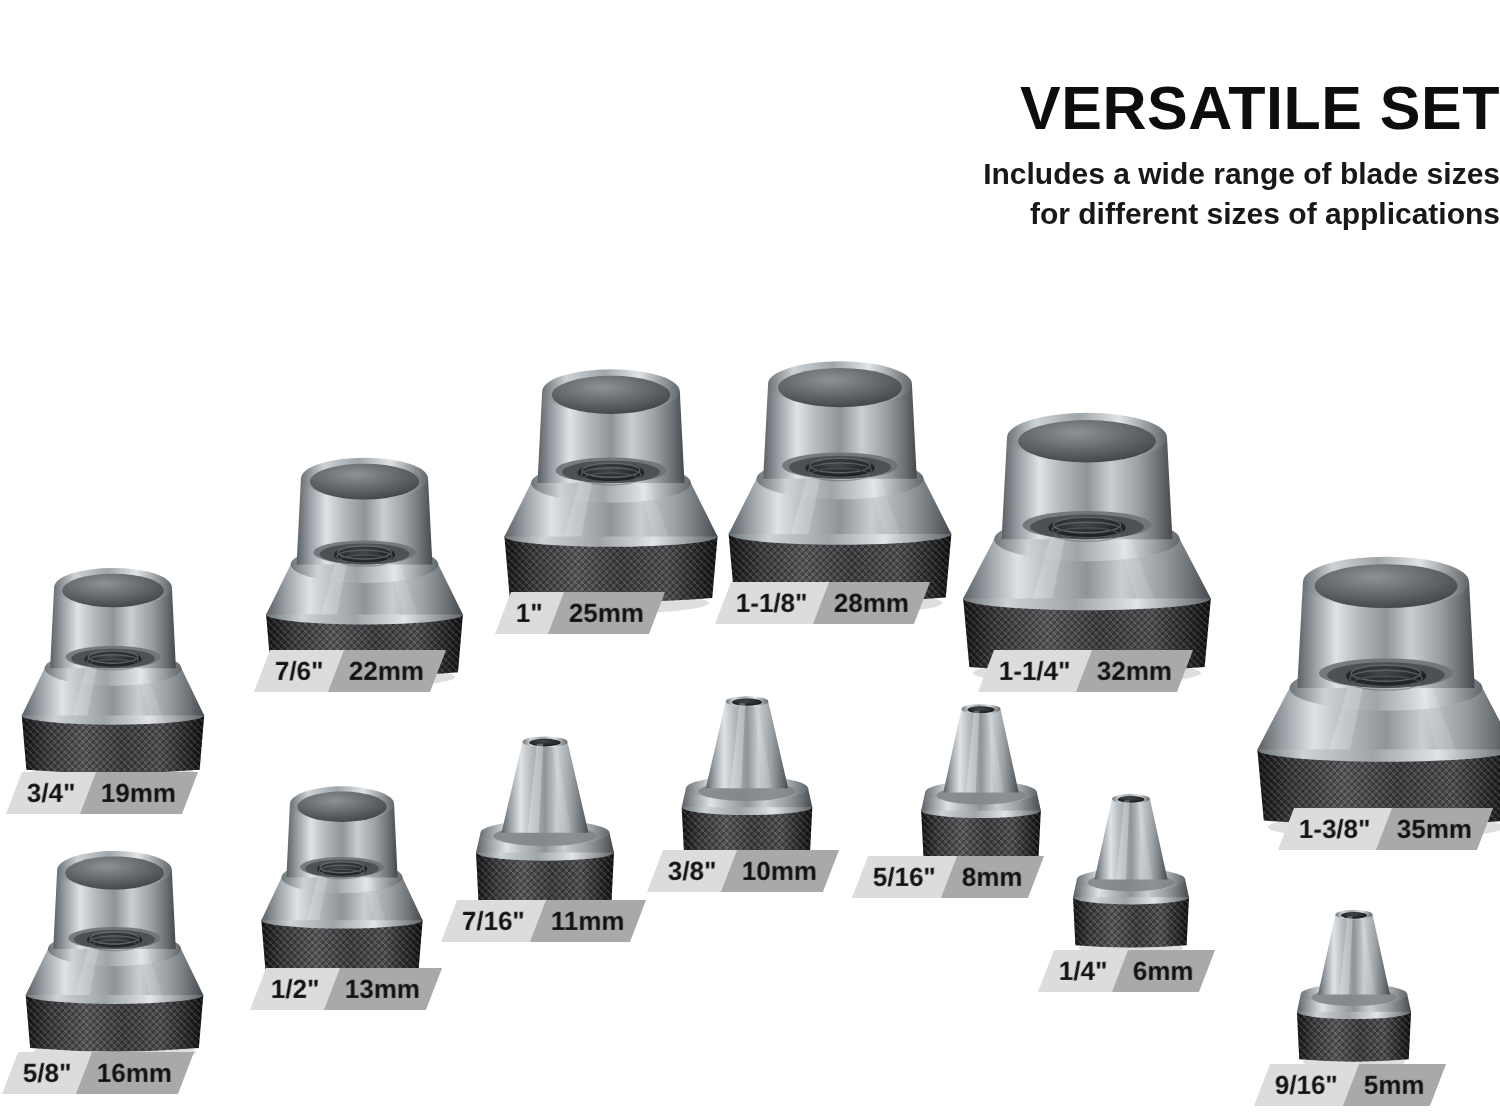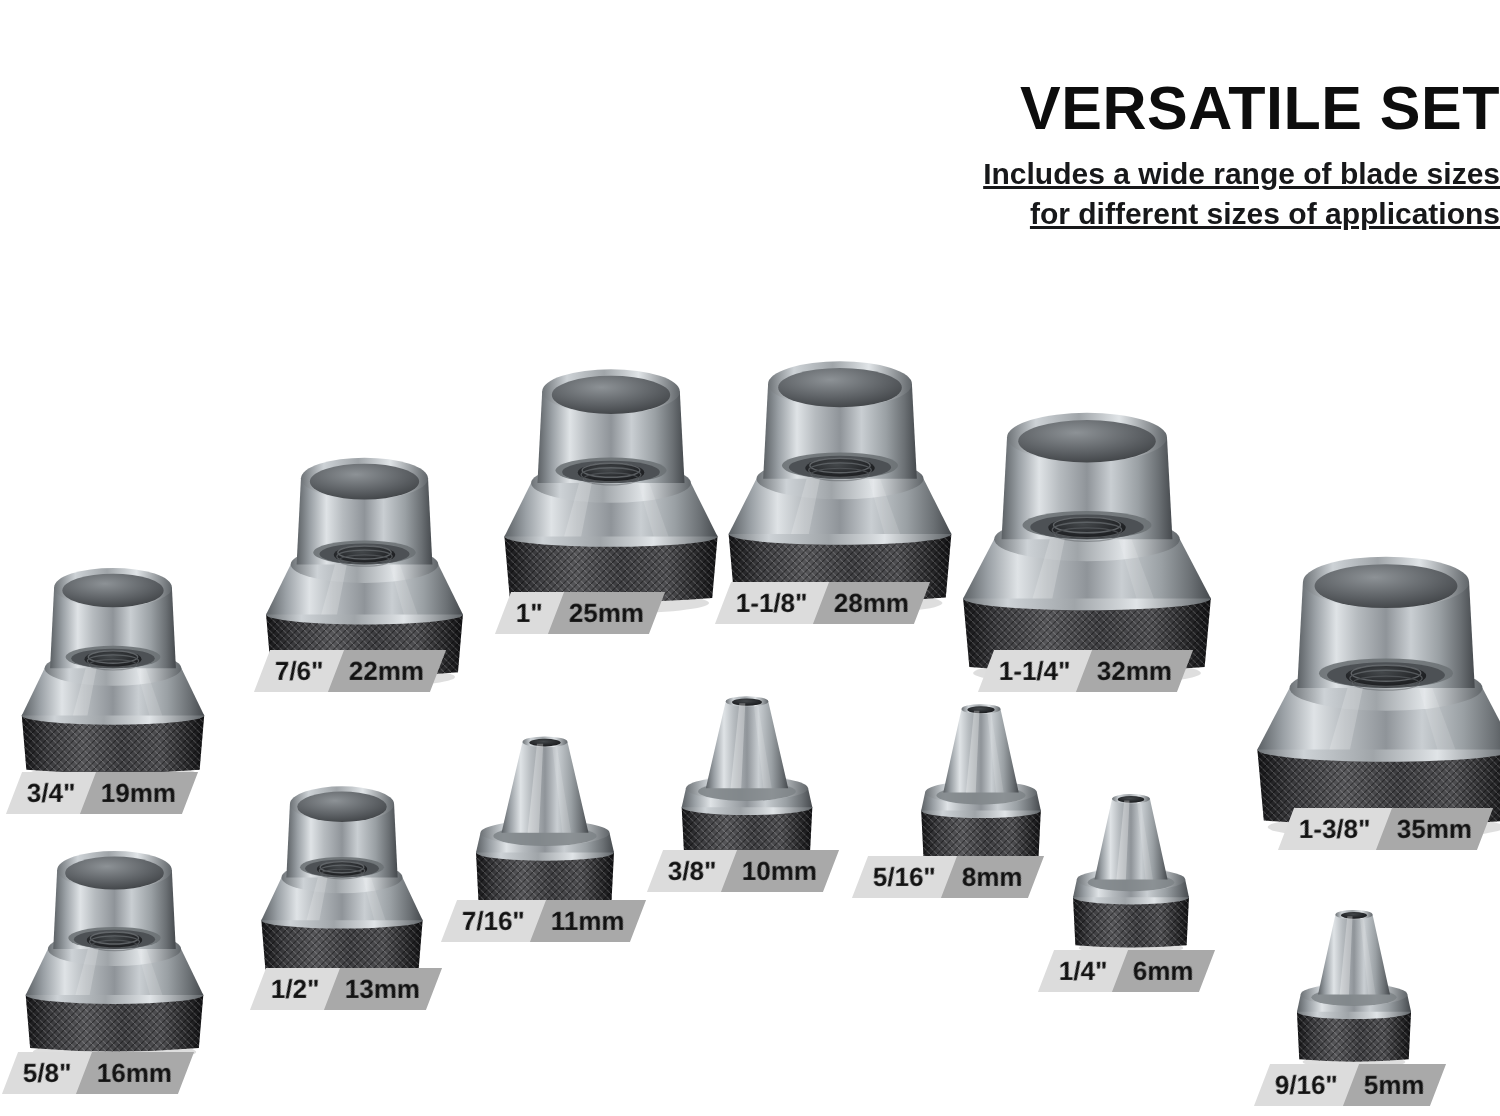--- a/index.html
+++ b/index.html
@@ -27,21 +27,21 @@
     line-height:1.05;
     margin:0;
   }
   .headline .sub{
     font-size:30px;
     font-weight:bold;
     color:#17181a;
     line-height:1.32;
     margin-top:14px;
   }
-  .headline .sub div{white-space:nowrap;text-decoration:underline;}
+  .headline .sub div{white-space:nowrap;}
 
   
   .banner{
     position:absolute;
     display:flex;
     align-items:stretch;
     transform:skewX(-21deg);
     height:42px;
     filter:drop-shadow(0 0 0 rgba(0,0,0,0));
   }

